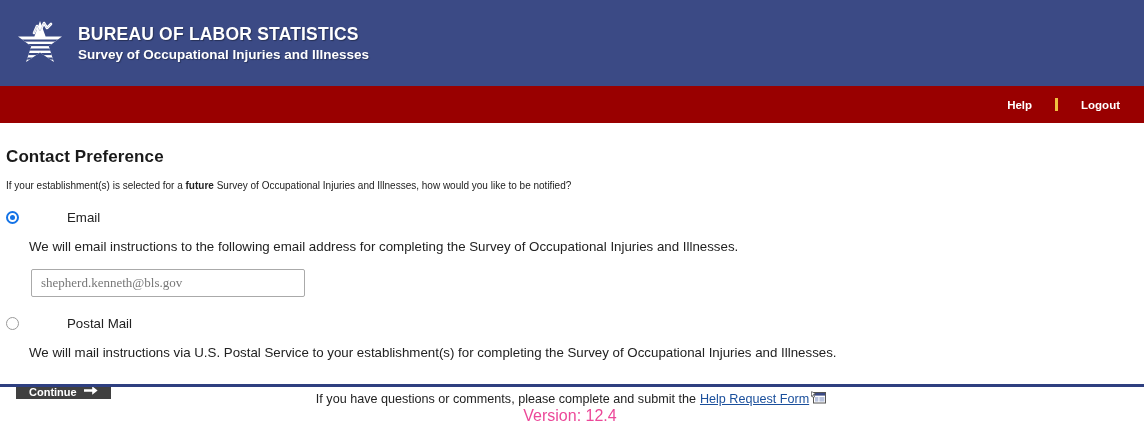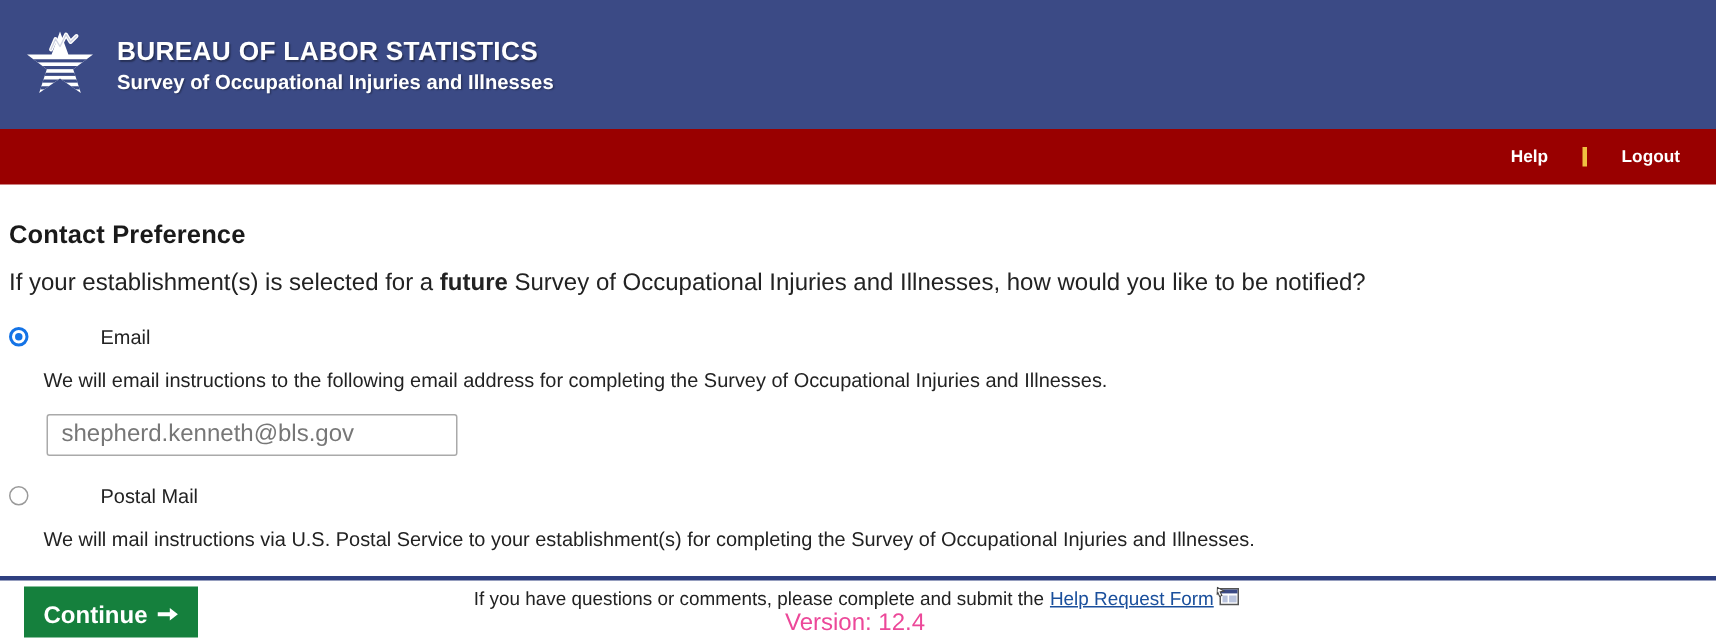--- a/index.html
+++ b/index.html
@@ -84,21 +84,21 @@
     padding: 24px 0 0 4px;
   }
   .page-title {
     font-size: 17px;
     font-weight: bold;
     color: #1a1a1a;
     margin: 0 0 0 2px;
     letter-spacing: 0.1px;
   }
   .intro {
-    font-size: 16px;
+    font-size: 10px;
     color: #222222;
     margin: 13px 0 0 2px;
   }
   .intro b { font-weight: bold; }
 
   .option-row {
     display: flex;
     align-items: center;
     margin: 19px 0 0 2px;
   }
@@ -141,35 +141,35 @@
 
   .email-input {
     margin: 15px 0 0 27px;
     width: 274px;
     height: 28px;
     box-sizing: border-box;
     border: 1px solid #aaaaaa;
     border-radius: 2px;
     background: #ffffff;
     color: #777777;
-    font-family: Liberation Sans, sans-serif;
-    font-size: 16px;
+    font-family: Liberation Serif, serif;
+    font-size: 13px;
     padding: 0 9px;
     outline: none;
   }
 
   .continue-btn {
     margin: 24px 0 0 12px;
-    background: #15803d;
+    background: #404040;
     color: #ffffff;
     border: none;
     font-family: "Liberation Sans", sans-serif;
-    font-size: 16px;
-    font-weight: bold;
-    height: 40px;
+    font-size: 11px;
+    font-weight: bold;
+    height: 15px;
     padding: 0 13px;
     cursor: pointer;
     display: inline-flex;
     align-items: center;
     gap: 7px;
   }
   .arrow-icon { display: block; }
 
   
   .footer {

